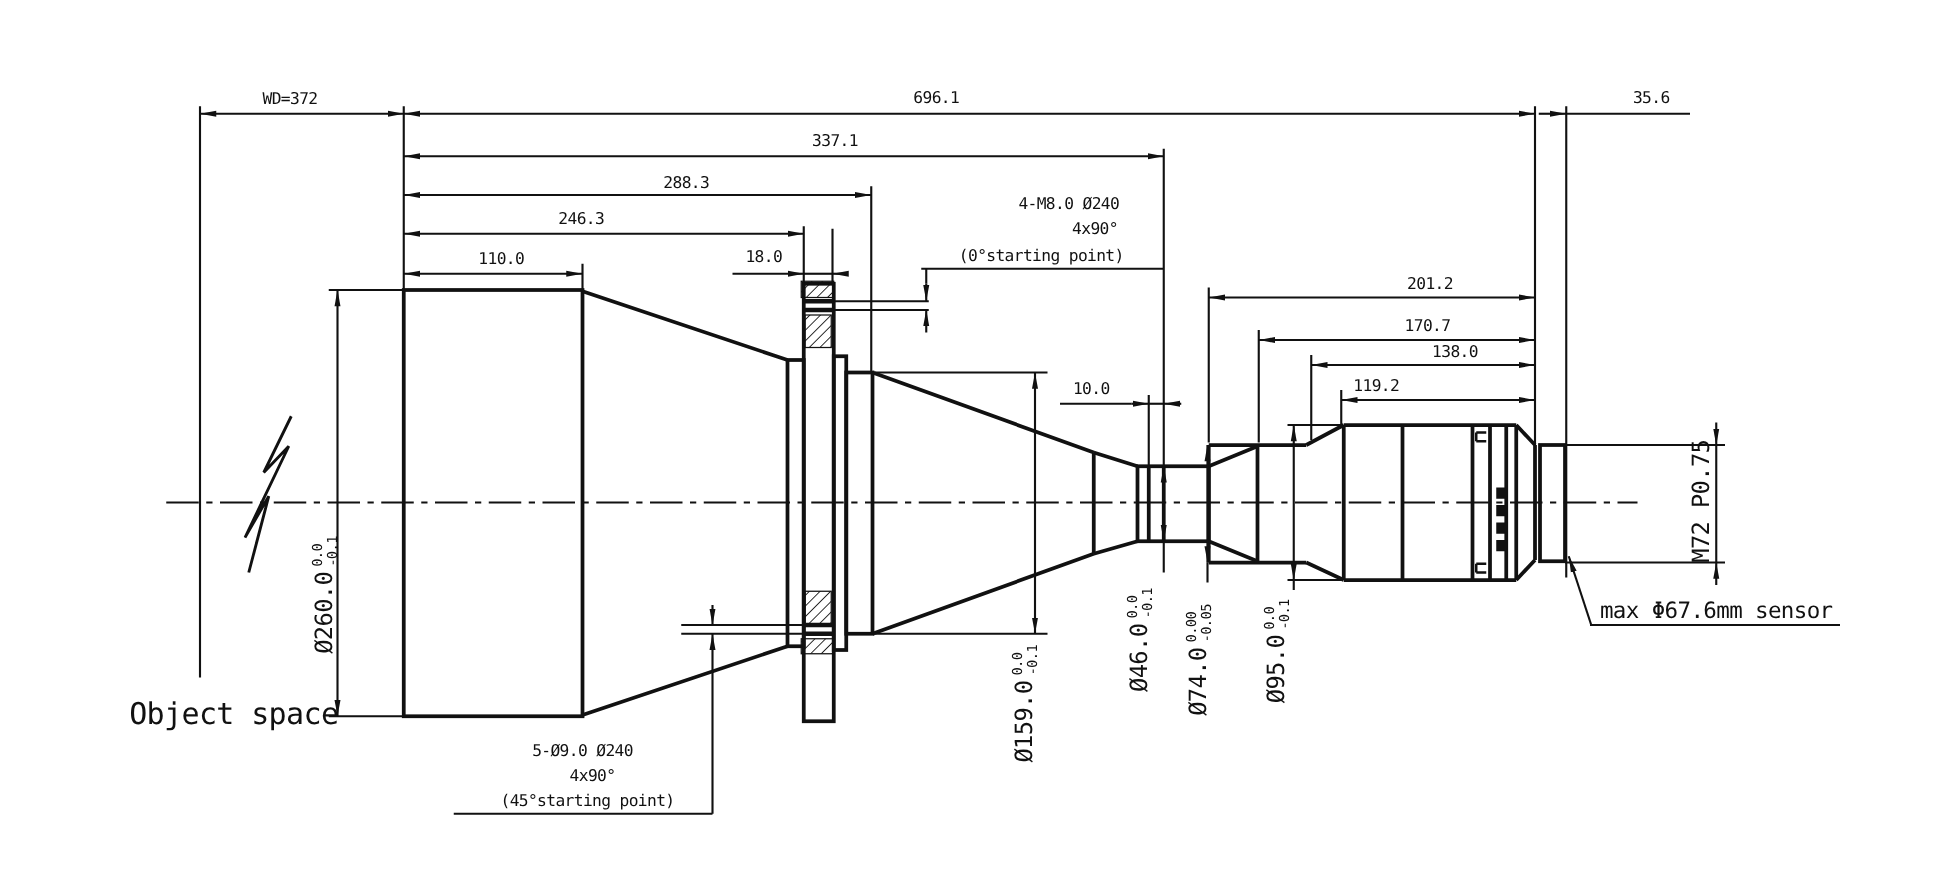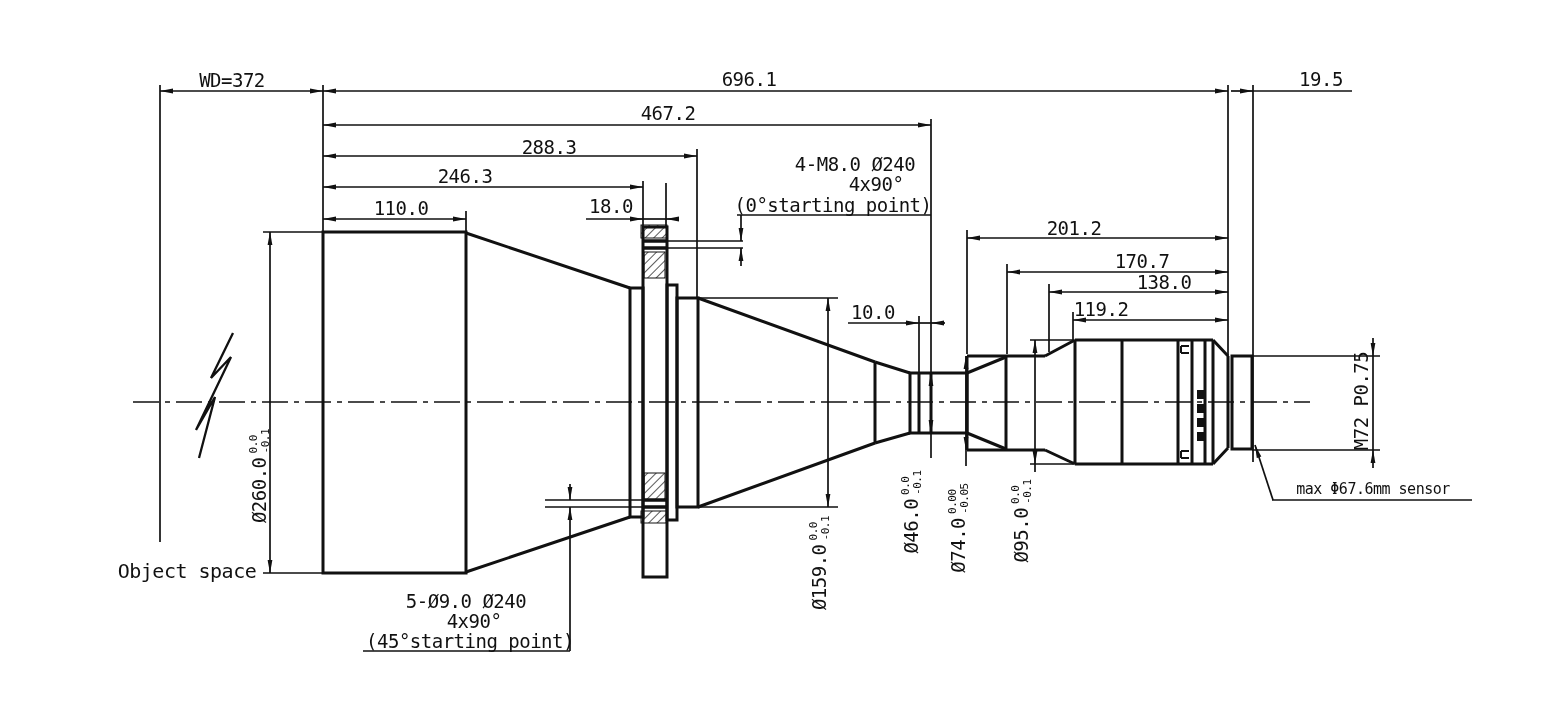--- a/index.html
+++ b/index.html
@@ -1,22 +1,22 @@
 <!DOCTYPE html>
 <html><head>
 <meta charset="utf-8">
 <style>
   html,body{margin:0;padding:0;background:#ffffff;}
   .canvas{position:relative;width:1557px;height:706px;background:#fff;overflow:hidden;
           font-family:"DejaVu Sans Mono","Liberation Mono",monospace;color:#111;}
   .canvas svg{position:absolute;left:0;top:0;}
-  .lbl{position:absolute;transform:translate(-50%,-50%);font-size:19px;line-height:1;
+  .lbl{position:absolute;transform:translate(-50%,-50%);font-size:13px;line-height:1;
        white-space:nowrap;letter-spacing:-0.5px;}
-  .lbl.small{font-size:15px;}
-  .lbl.big{font-size:20px;}
+  .lbl.small{font-size:18px;}
+  .lbl.big{font-size:24px;}
   .rot{position:absolute;transform:translate(-50%,-50%) rotate(-90deg);white-space:nowrap;}
   .rot .inner{display:inline-flex;align-items:center;gap:4px;font-size:19px;letter-spacing:-0.5px;line-height:1;}
   .tol{display:inline-flex;flex-direction:column;font-size:11px;line-height:1.05;letter-spacing:-0.5px;}
 </style>
 </head>
 <body>
 
 <div class="canvas">
 
 <svg width="1557" height="706" viewBox="0 0 1557 706">
@@ -130,27 +130,27 @@
     <line x1="570" y1="651" x2="570" y2="507" marker-end="url(#ae)"></line>
     <line x1="363" y1="651" x2="570" y2="651"></line>
 
     <line x1="1273" y1="500" x2="1255" y2="445" marker-end="url(#ae)"></line>
     <line x1="1272" y1="500" x2="1472" y2="500"></line>
   </g>
 </svg>
 
   <div class="lbl" style="left:232px;top:80px">WD=372</div>
   <div class="lbl" style="left:749px;top:79px">696.1</div>
-  <div class="lbl" style="left:1321px;top:79px">19.5</div>
-  <div class="lbl" style="left:668px;top:113px">467.2</div>
+  <div class="lbl" style="left:1321px;top:79px">35.6</div>
+  <div class="lbl" style="left:668px;top:113px">337.1</div>
   <div class="lbl" style="left:549px;top:147px">288.3</div>
   <div class="lbl" style="left:465px;top:176px">246.3</div>
   <div class="lbl" style="left:401px;top:208px">110.0</div>
   <div class="lbl" style="left:611px;top:206px">18.0</div>
-  <div class="lbl" style="left:1074px;top:228px">201.2</div>
+  <div class="lbl" style="left:1144px;top:228px">201.2</div>
   <div class="lbl" style="left:1142px;top:261px">170.7</div>
   <div class="lbl" style="left:1164px;top:282px">138.0</div>
   <div class="lbl" style="left:1101px;top:309px">119.2</div>
   <div class="lbl" style="left:873px;top:312px">10.0</div>
 
   <div class="lbl" style="left:855px;top:164px">4-M8.0 Ø240</div>
   <div class="lbl" style="left:876px;top:184px">4x90°</div>
   <div class="lbl" style="left:833px;top:205px">(0°starting point)</div>
 
   <div class="lbl" style="left:466px;top:601px">5-Ø9.0 Ø240</div>

